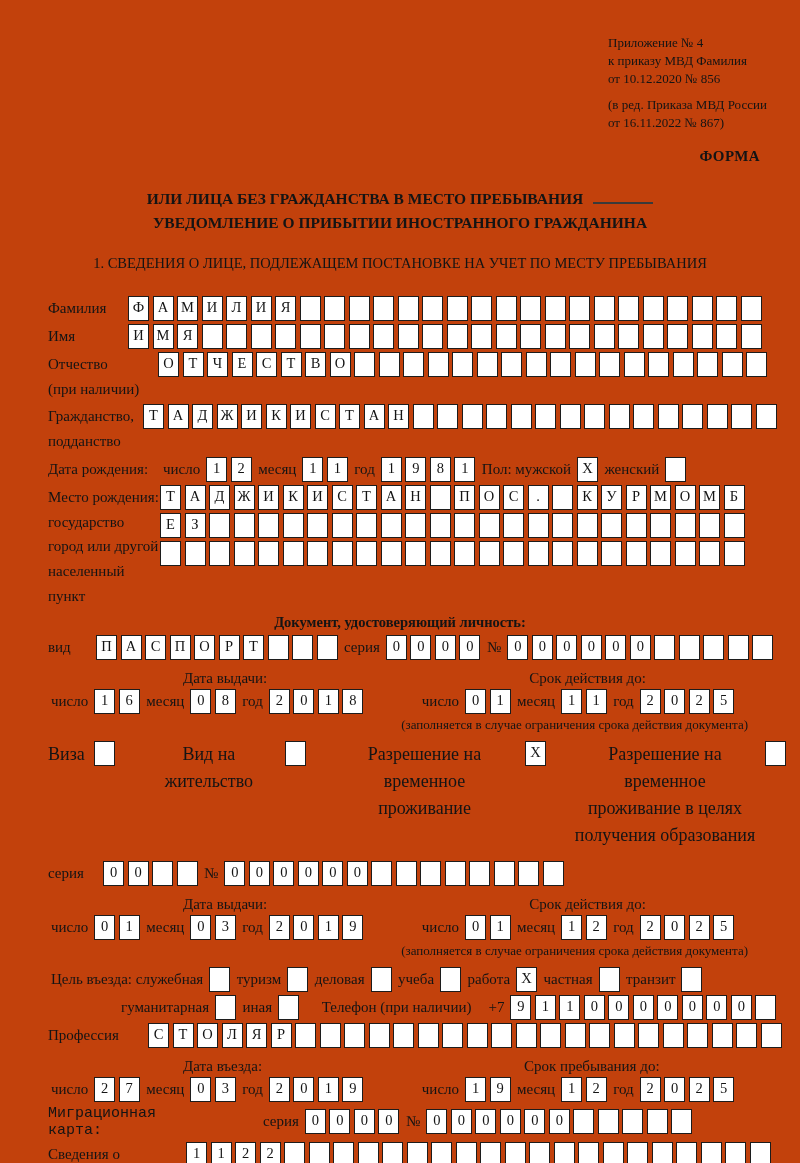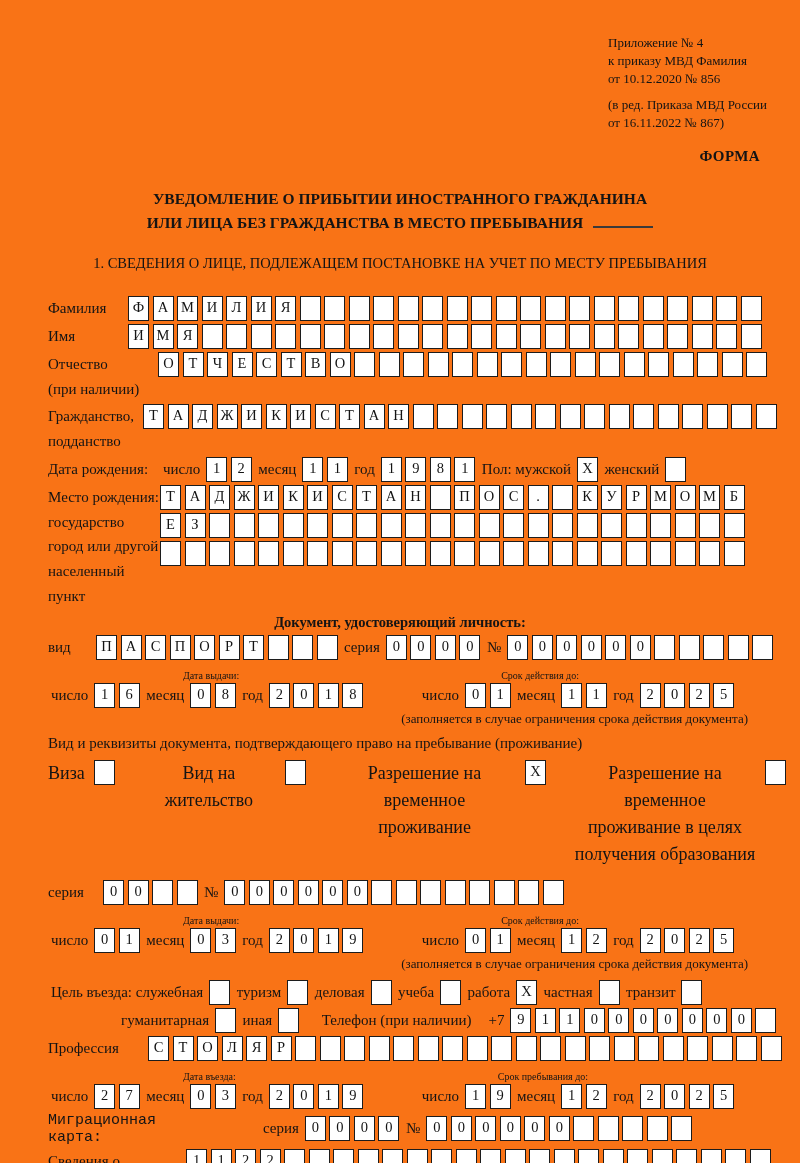--- a/index.html
+++ b/index.html
@@ -1,34 +1,34 @@
 <!DOCTYPE html>
 <html><head>
 <meta charset="utf-8">
 <title>Уведомление о прибытии</title>
 <style>
   *{box-sizing:border-box;margin:0;padding:0}
   html,body{background:#ffffff}
   body{width:800px;height:1163px;font-family:"Liberation Serif","DejaVu Serif",serif;color:#141414;overflow:hidden}
-  .page{width:800px;height:1163px;padding:34px 10px 0 48px;position:relative;background:#f97316}
+  .page{width:800px;height:1163px;padding:34px 10px 0 48px;position:relative;background:#c2410c}
   .appendix{margin-left:560px;font-size:13px;line-height:1.4}
   .appendix .gap-line{margin-top:7px}
   .forma{text-align:right;padding-right:30px;font-weight:bold;font-size:15px;margin-top:16px;letter-spacing:.4px}
   .title{text-align:center;font-weight:bold;font-size:15.5px;margin-top:22px;line-height:1.55;padding-right:38px}
   .uline{display:inline-block;width:60px;border-bottom:2px solid #3a3a3a;height:.9em;margin-left:10px}
   .sect{text-align:center;font-weight:normal;font-size:14.5px;margin-top:20px;margin-bottom:24px;padding-right:38px}
   .row{display:flex;align-items:center;margin-bottom:3px;min-height:25px}
   .lbl{font-size:15px;flex:none}
   .txt{font-size:15px;margin:0 6px 0 3px;flex:none;white-space:nowrap}
   .gap{flex:none;display:inline-block}
   .cellgroup{display:inline-flex;flex:none}
   .cell{flex:none;display:inline-block;width:21px;height:25px;border:1.6px solid #1c1c1c;margin-right:3.5px;text-align:center;font-size:14.5px;line-height:21px;background:#fff}
   .subline{font-size:15px;margin:0 0 5px;line-height:1.3}
   .center-b{text-align:center;font-weight:bold;font-size:14.5px;margin:4px 0 4px;padding-right:38px}
-  .twoheads{display:flex;font-size:10px;margin-bottom:2px;margin-top:10px}
+  .twoheads{display:flex;font-size:15px;margin-bottom:2px;margin-top:10px}
   .th1{margin-left:135px}
   .th2{margin-left:262px}
   .note{font-size:13px;margin:0 0 7px;line-height:1.3}
   .note-right{text-align:right;padding-right:42px}
   .para{font-size:15px;margin:4px 0 8px}
   .cbgroup{display:flex;align-items:flex-start;margin:2px 0 12px}
   .cb-item{display:flex;align-items:flex-start;margin-right:24px}
   .cb-item:last-child{margin-right:0}
   .cb-lines{font-size:18px;text-align:center;line-height:1.5;margin-right:9px}
   .cb-item .cell{margin-top:0}
@@ -43,22 +43,22 @@
 <div class="page">
   <div class="appendix">
       <div>Приложение № 4</div>
       <div>к приказу МВД Фамилия</div>
       <div>от 10.12.2020 № 856</div>
       <div class="gap-line">(в ред. Приказа МВД России</div>
       <div>от 16.11.2022 № 867)</div>
     </div>
   <div class="forma">ФОРМА</div>
   <div class="title">
+    <div><span>ИЛИ ЛИЦА БЕЗ ГРАЖДАНСТВА В МЕСТО ПРЕБЫВАНИЯ</span><span class="uline"></span></div>
     <div>УВЕДОМЛЕНИЕ О ПРИБЫТИИ ИНОСТРАННОГО ГРАЖДАНИНА</div>
-    <div><span>ИЛИ ЛИЦА БЕЗ ГРАЖДАНСТВА В МЕСТО ПРЕБЫВАНИЯ</span><span class="uline"></span></div>
   </div>
   <div class="sect">1. СВЕДЕНИЯ О ЛИЦЕ, ПОДЛЕЖАЩЕМ ПОСТАНОВКЕ НА УЧЕТ ПО МЕСТУ ПРЕБЫВАНИЯ</div>
   <div>
       <div class="row">
         <span class="lbl" style="width: 80px;">Фамилия</span>
         <span class="cellgroup">
           <span class="cell">Ф</span>
           <span class="cell">А</span>
           <span class="cell">М</span>
           <span class="cell">И</span>
@@ -370,21 +370,20 @@
         </span>
         <span class="txt">год</span>
         <span class="cellgroup">
           <span class="cell">2</span>
           <span class="cell">0</span>
           <span class="cell">2</span>
           <span class="cell">5</span>
         </span>
       </div>
       <div class="note note-right">(заполняется в случае ограничения срока действия документа)</div>
-      <div class="para">Вид и реквизиты документа, подтверждающего право на пребывание (проживание)</div>
       <div class="cbgroup">
         <span class="cb-item">
           <span class="cb-lines">
             <div>Виза</div>
           </span>
           <span class="cell"></span>
         </span>
         <span class="cb-item">
           <span class="cb-lines">
             <div>Вид на жительство</div>

